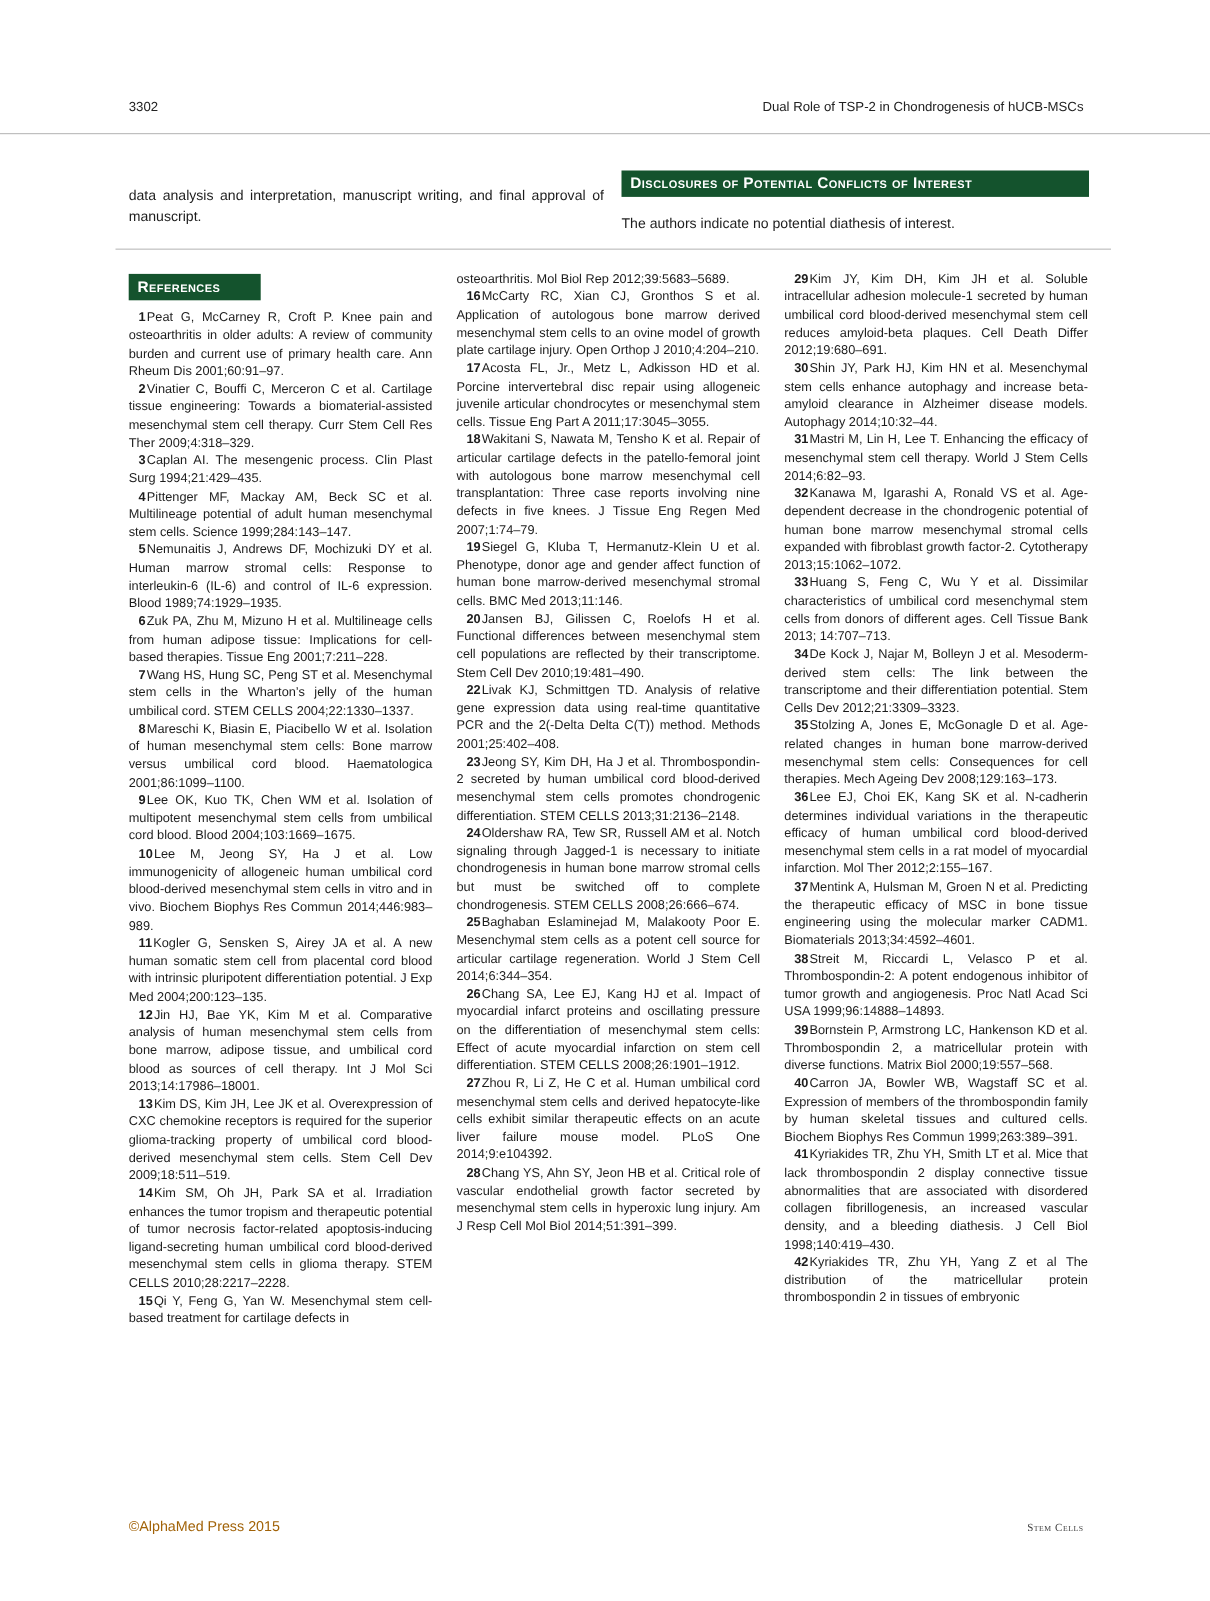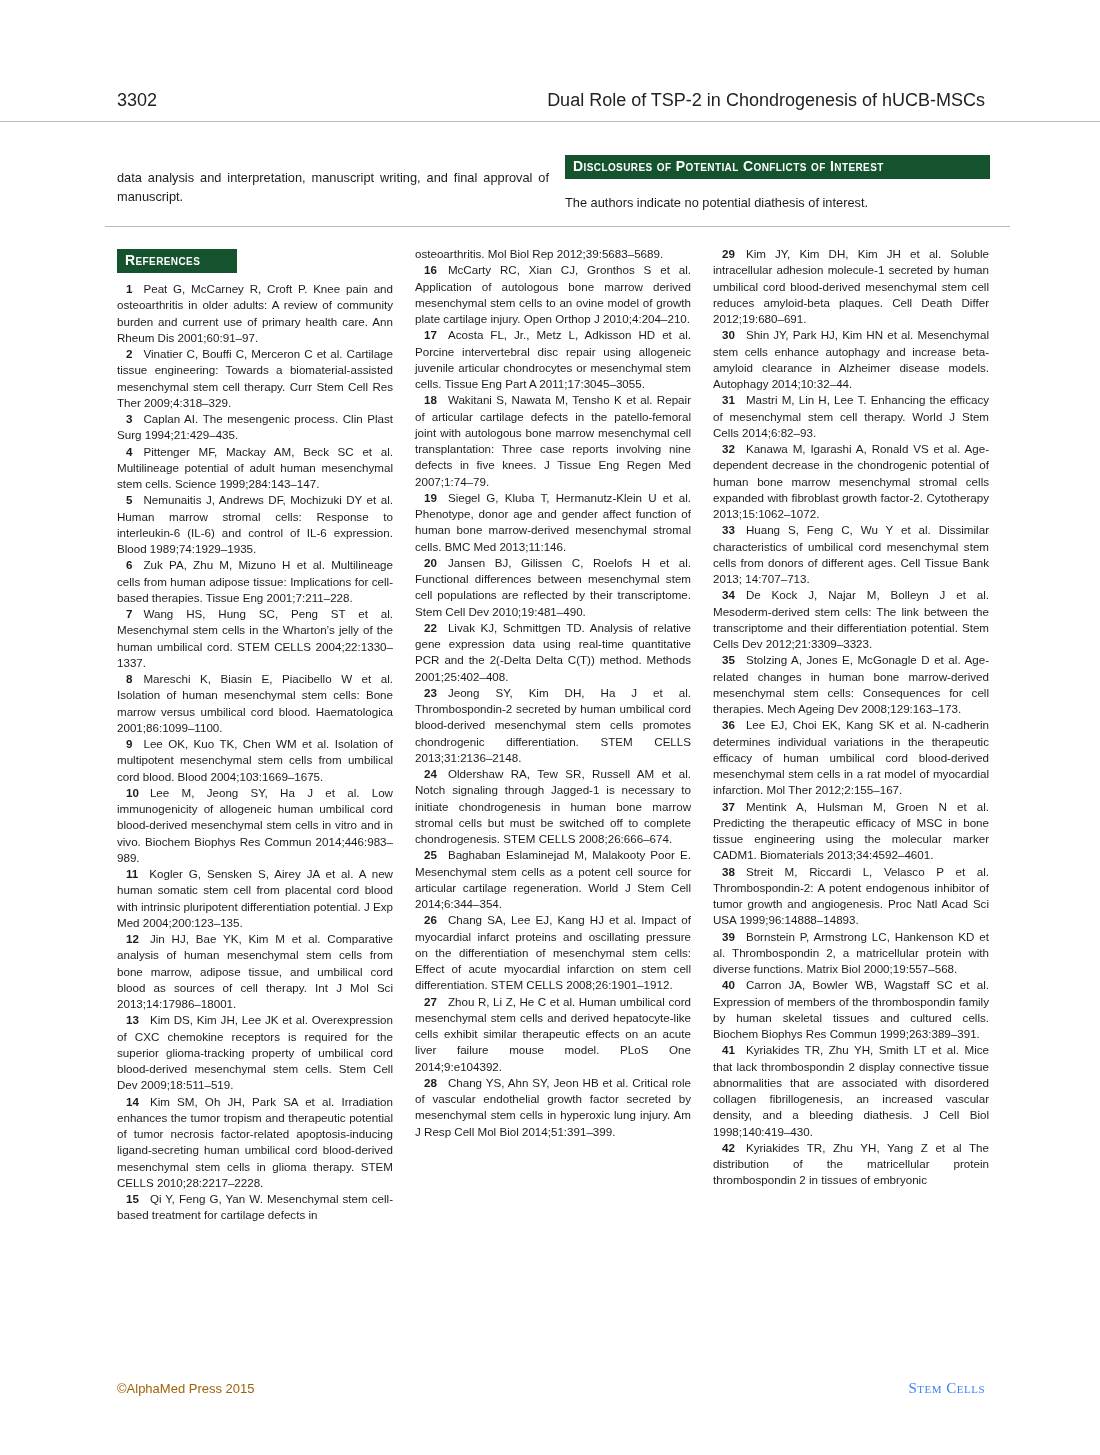--- a/index.html
+++ b/index.html
@@ -8,21 +8,21 @@
     width:1100px;height:1455px;
     background:#ffffff;
     font-family:"Liberation Sans", sans-serif;
     color:#1c1c1c;
     overflow:hidden;
   }
   
   .header-row{
     position:absolute;top:90px;left:117px;right:115px;
     display:flex;justify-content:space-between;align-items:baseline;
-    font-size:18px;color:#222;
+    font-size:12px;color:#222;
   }
   .rule{position:absolute;height:1px;background:#b9b9b9;}
   .rule-top{top:121px;left:0;width:1100px;}
   .rule-mid{top:226px;left:105px;width:905px;}
   
   .contrib{
     position:absolute;top:155px;left:117px;width:432px;
     font-size:12.8px;line-height:19px;text-align:justify;
   }
   .disclosures{position:absolute;top:155px;left:565px;width:425px;}
@@ -40,30 +40,30 @@
     display:flex;gap:22px;justify-content:space-between;
   }
   .refcol{flex:1 1 0;min-width:0;}
   .refs-bar{width:112px;margin:3px 0 8px 0;}
   .ref{
     margin:0;font-size:11.6px;line-height:16.25px;
     text-align:justify;text-indent:9px;
     -webkit-hyphens:auto;hyphens:auto;
   }
   .ref.cont{text-indent:0;}
-  .ref .num{font-weight:bold;padding-right:11px;}
+  .ref .num{font-weight:bold;padding-right:1px;}
   
   .footer-row{
     position:absolute;top:1380px;left:117px;right:115px;
     display:flex;justify-content:space-between;align-items:baseline;
   }
   .copyright{font-size:13px;color:#a16207;}
   .journal{
     font-family:"Liberation Serif", serif;
-    font-variant:small-caps;font-size:15px;letter-spacing:.5px;color:#3b82f6;margin-left:36px;
+    font-variant:small-caps;font-size:10px;letter-spacing:.5px;color:#404040;margin-left:36px;
   }
 </style>
 </head>
 <body>
 
 <div class="page">
 
   <div class="header-row">
     <span>3302</span>
     <span>Dual Role of TSP-2 in Chondrogenesis of hUCB-MSCs</span>

